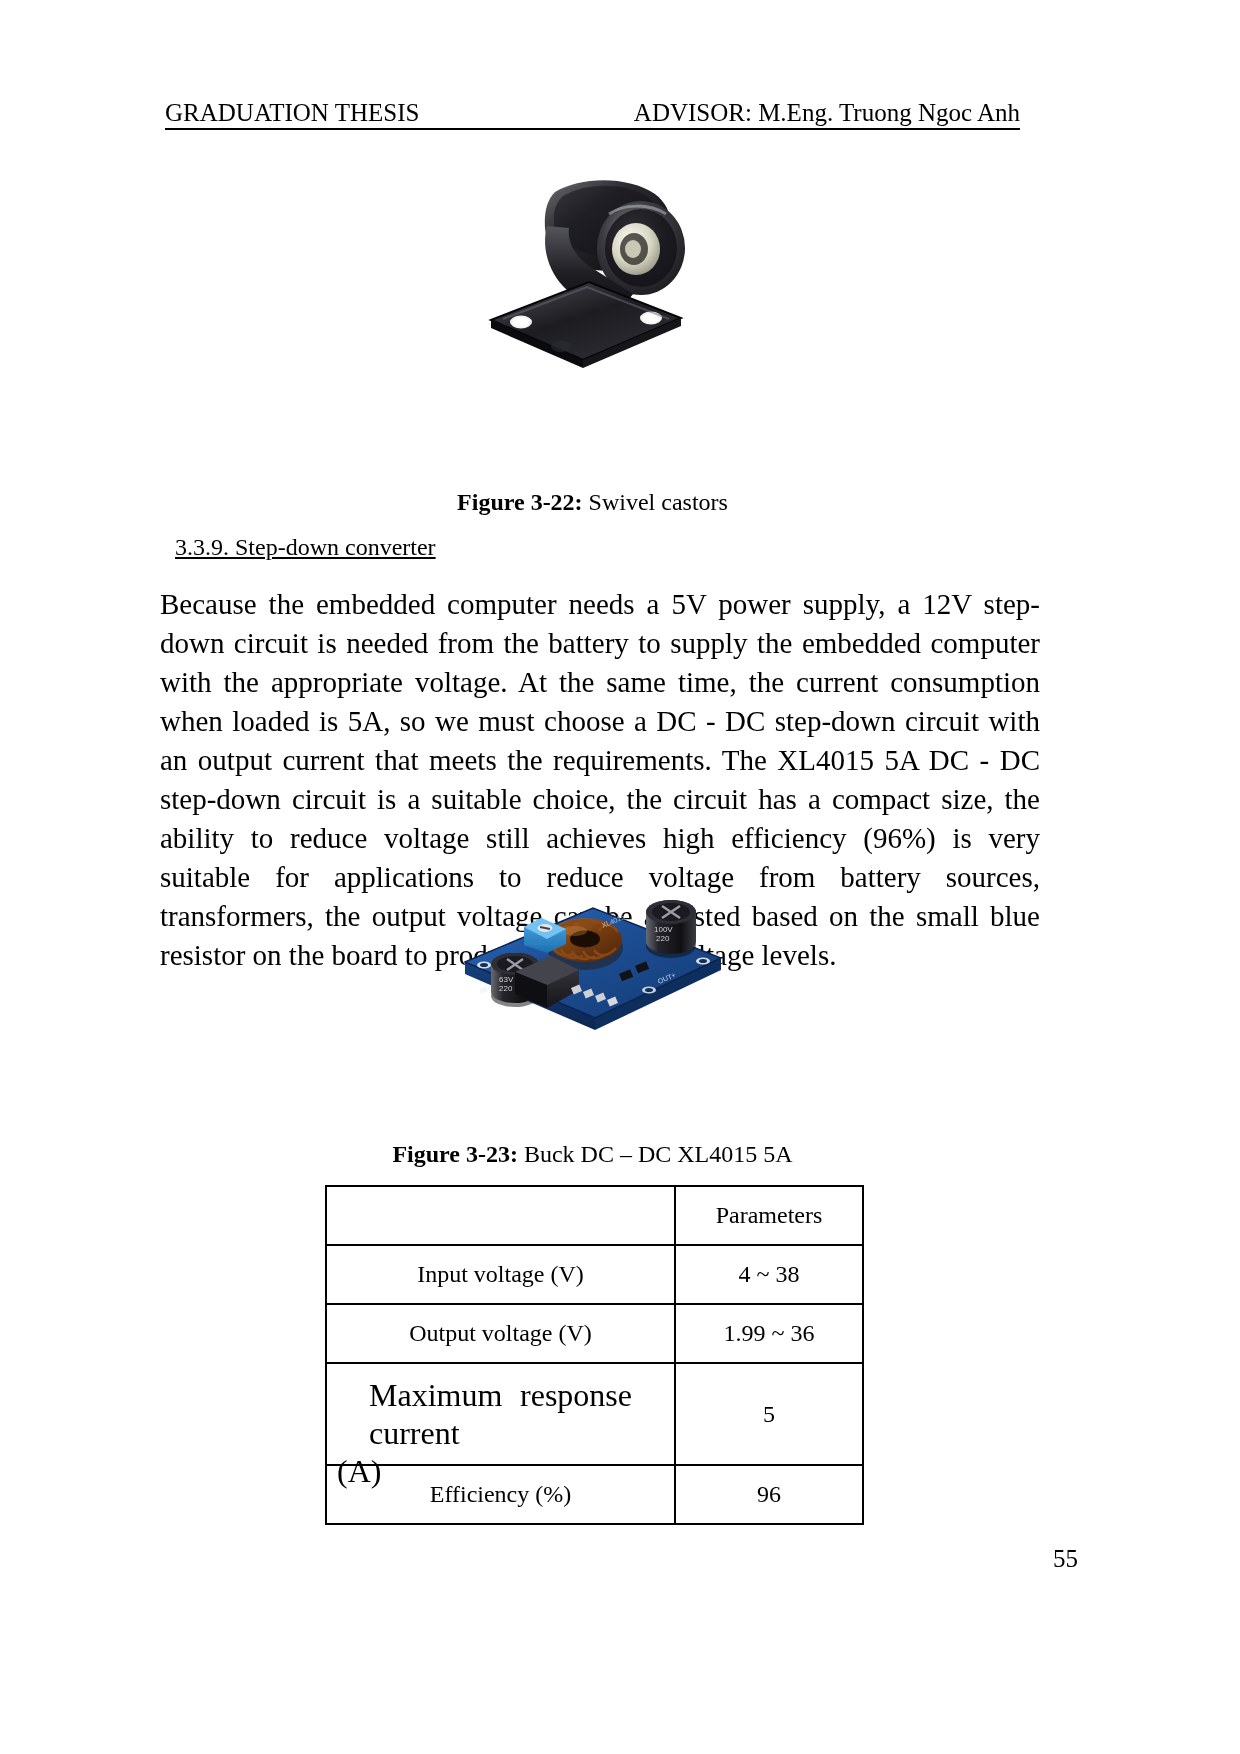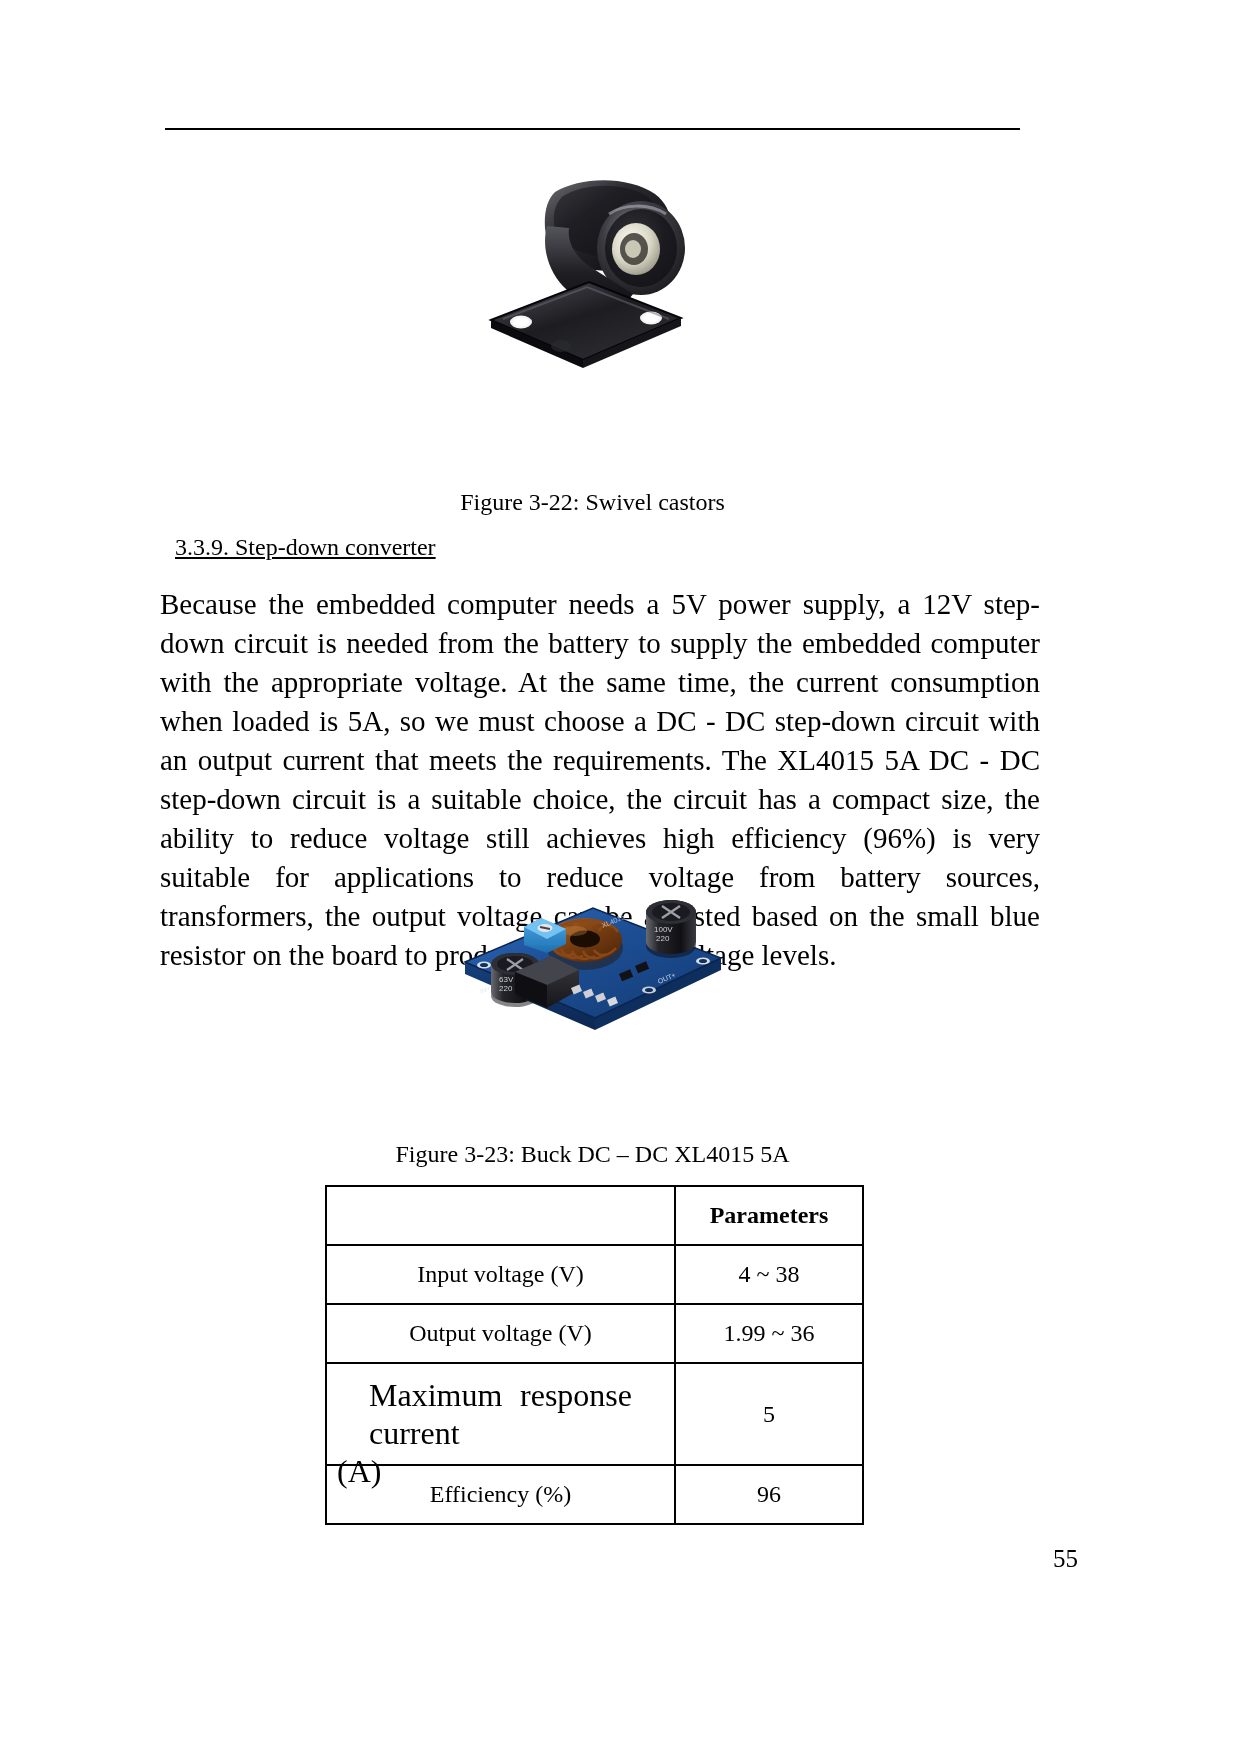--- a/index.html
+++ b/index.html
@@ -57,21 +57,21 @@
   #figure-buck-block   { left: 165px; top: 866px; width: 855px; }
 
   .caption {
     position: absolute;
     width: 855px;
     left: 165px;
     text-align: center;
     font-size: 24px;
     line-height: 30px;
   }
-  .caption b { font-weight: normal; }
+  .caption b { font-weight: bold; }
   #caption-3-22 { top: 487px; }
   #caption-3-23 { top: 1139px; }
 
   
   .section-heading {
     position: absolute;
     left: 175px;
     top: 532px;
     font-size: 24px;
     line-height: 30px;
@@ -109,21 +109,21 @@
   .spec-table .col-label { width: 347px; margin-top: 32px; }
   .spec-table .col-value { width: 186px; }
 
   .cell {
     display: block;
     height: 57px;
     line-height: 57px;
     text-align: center;
     white-space: nowrap;
   }
-  .cell.head { font-weight: bold; }
+  .cell.head { font-weight: normal; }
   .cell.empty { }
 
   
   .cell-wrap {
     display: block;
     height: 100px;
     padding: 0;
     text-align: justify;
     text-align-last: justify;
     font-size: 32px;
@@ -145,20 +145,24 @@
   }
 
   
   .fig-svg { display: block; margin: 0 auto; }
 </style>
 </head>
 <body>
 
 <div class="page">
 
+  <div class="header">
+    <span>GRADUATION THESIS</span>
+    <span>ADVISOR: M.Eng. Truong Ngoc Anh</span>
+  </div>
   <div class="header-rule"></div>
 
   <div class="figure-block" id="figure-castor-block">
     <svg class="fig-svg" width="260" height="210" viewBox="0 0 260 210">
       <defs>
         <linearGradient id="metalA" x1="0" y1="0" x2="1" y2="1">
           <stop offset="0%" stop-color="#6d6d72"></stop>
           <stop offset="35%" stop-color="#2b2b31"></stop>
           <stop offset="70%" stop-color="#17171b"></stop>
           <stop offset="100%" stop-color="#3b3b42"></stop>

